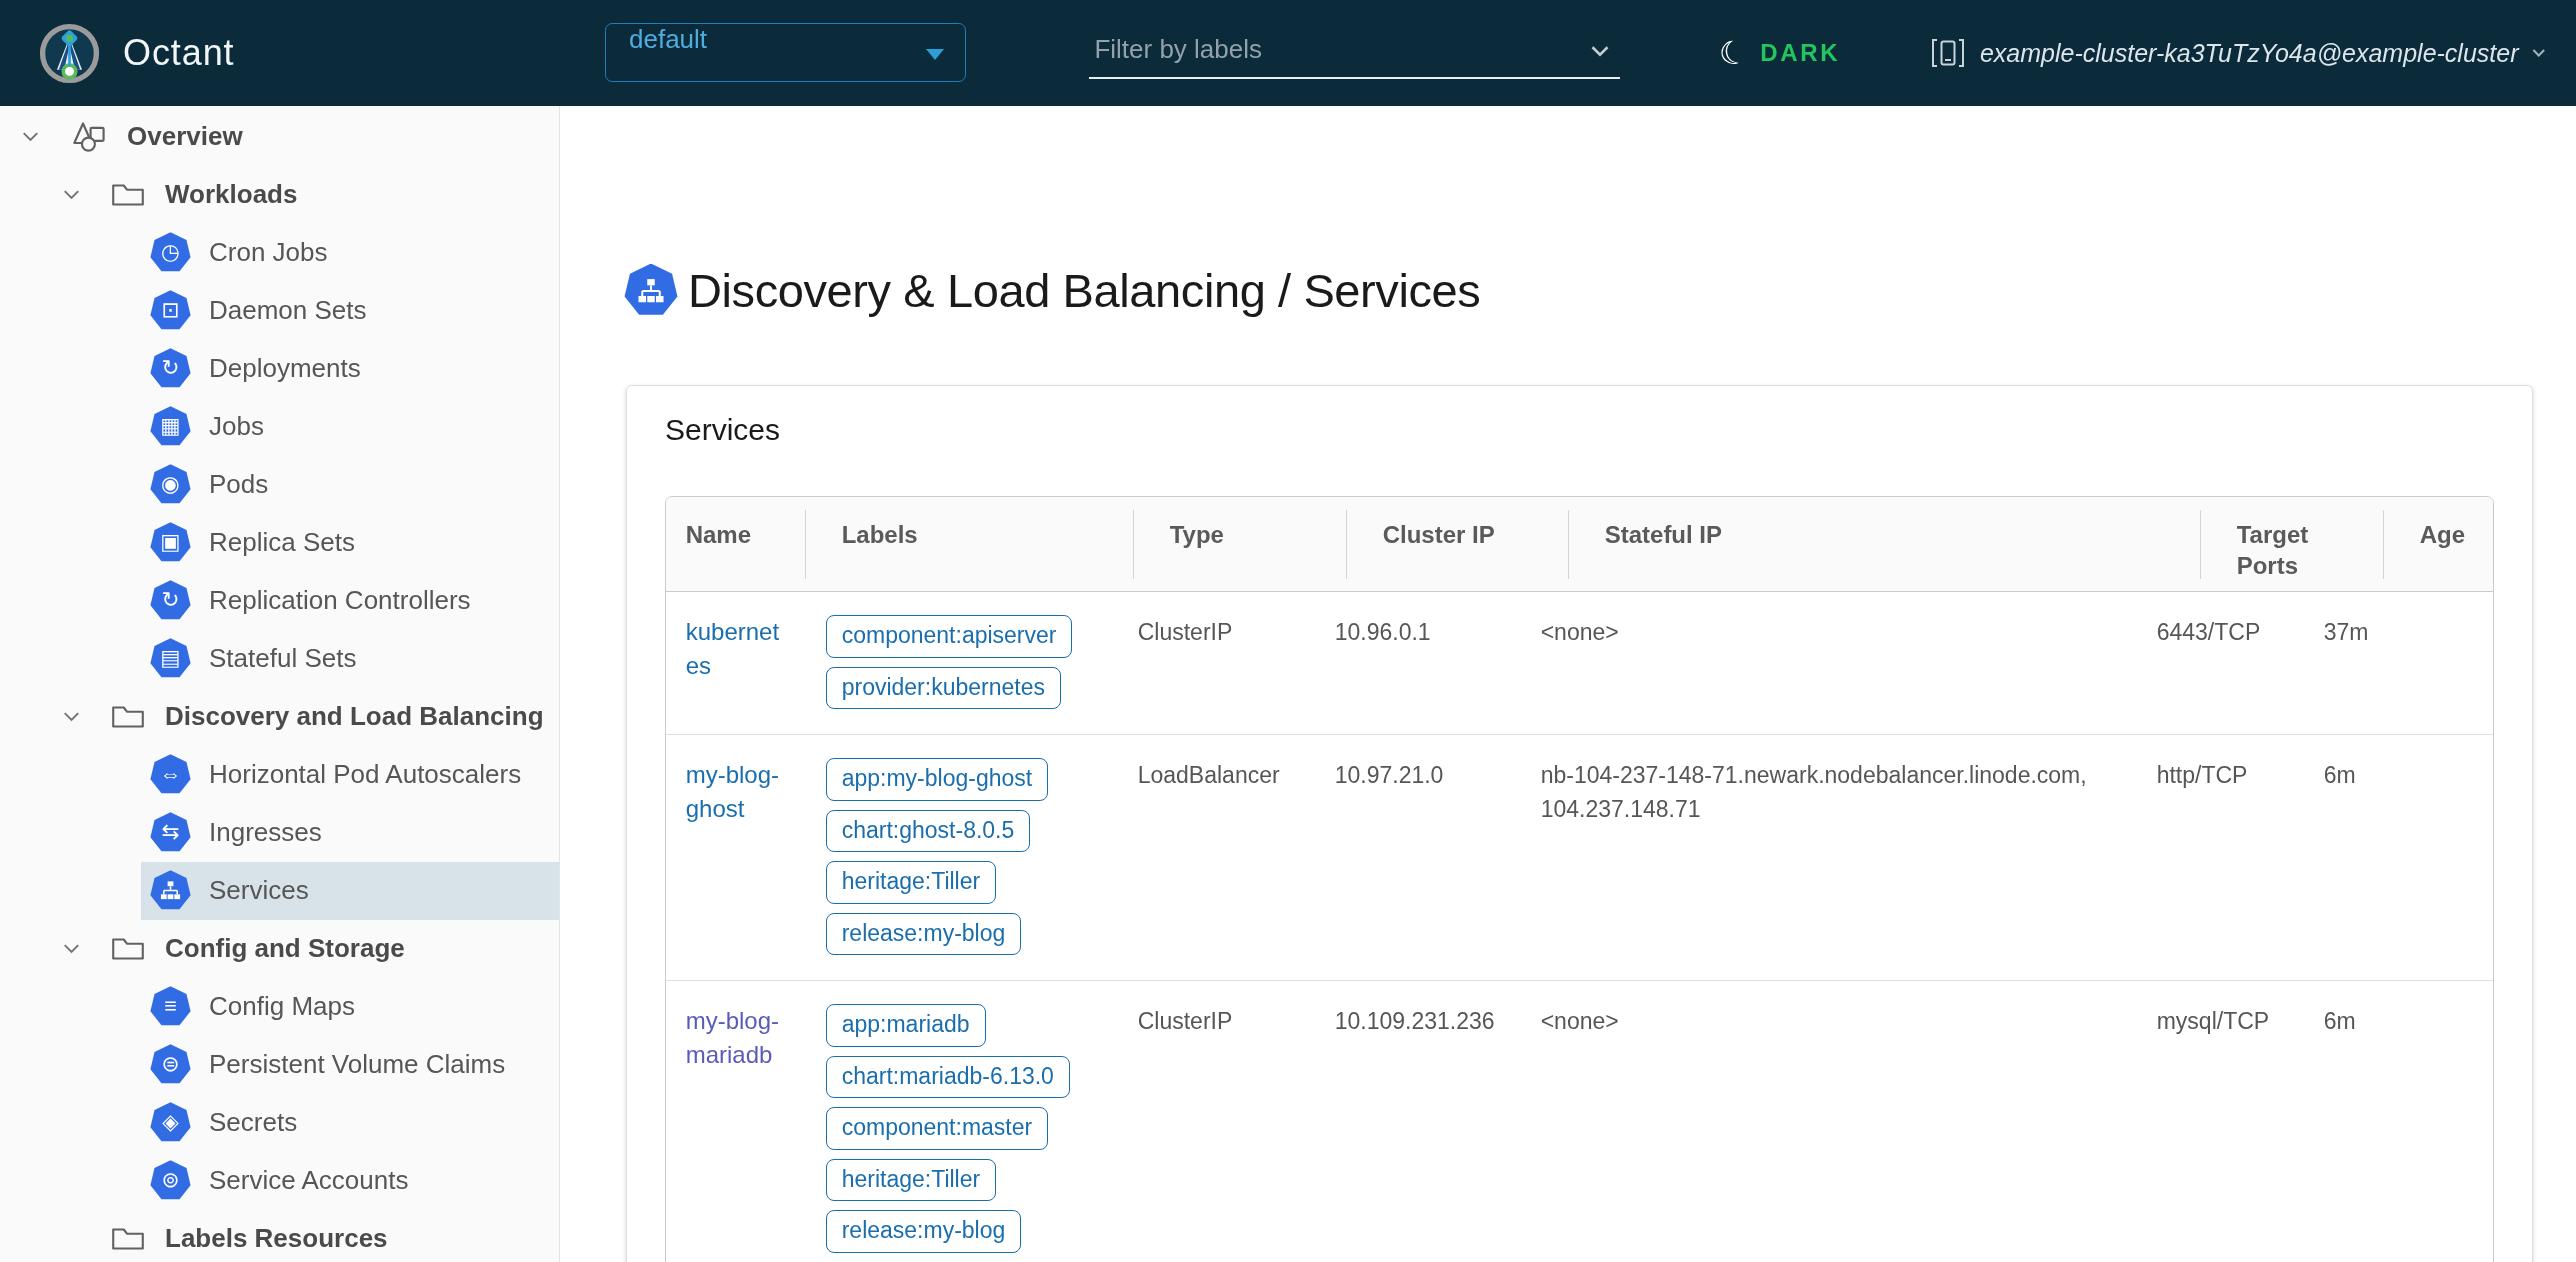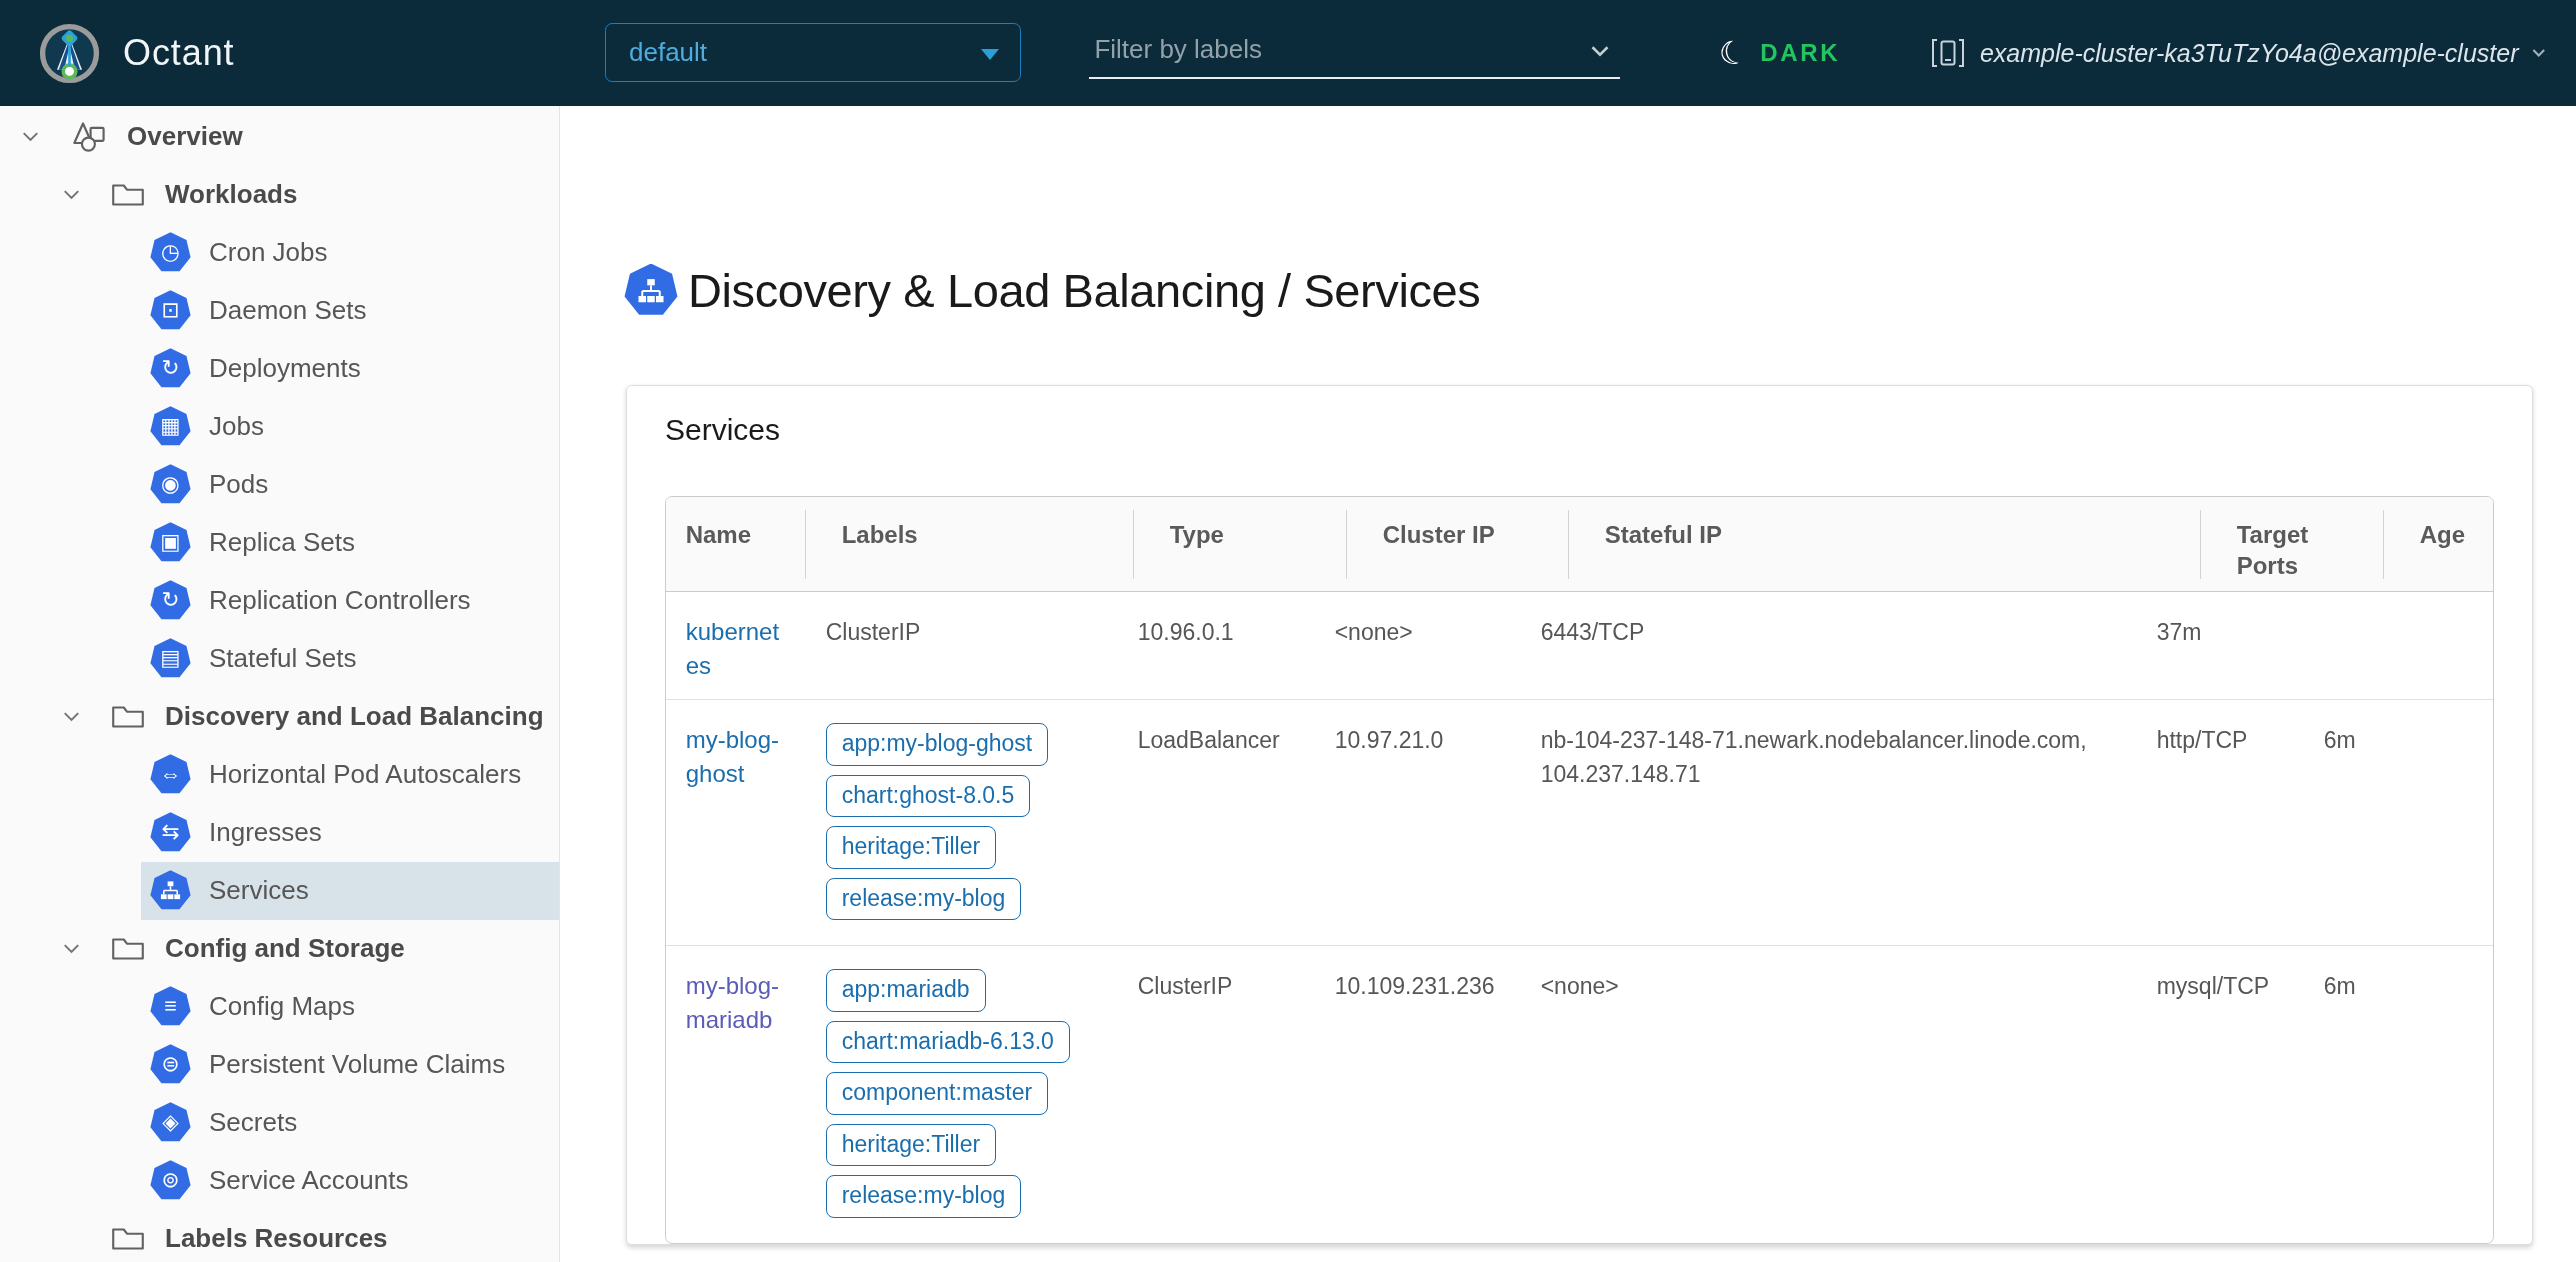--- a/index.html
+++ b/index.html
@@ -6,22 +6,22 @@
   html,body { width:2576px; height:1263px; overflow:hidden; background:#fff;
     font-family:"Liberation Sans","DejaVu Sans",sans-serif; }
 
   
   .app-header { position:absolute; left:0; top:0; width:2576px; height:106px;
     background:#0B2B3B; color:#fff; }
   .brand { position:absolute; left:39px; top:0; height:106px; display:flex; align-items:center; }
   .logo { width:61px; height:61px; }
   .app-name { margin-left:23px; font-size:36px; font-weight:400; color:#F2F5F7; letter-spacing:0.9px; }
 
-  .ns-select { position:absolute; left:605px; top:23px; width:416px; height:59px;
-    border:1.8px solid #1E7FBF; border-radius:7.2px; display:flex; align-items:center; cursor:pointer; }
+  .ns-select { position:absolute; left:605px; top:23px; width:361px; height:59px;
+    border:1.8px solid #1E7FBF; border-radius:7.2px; display:flex; align-items:flex-start; cursor:pointer; }
   .ns-value { margin-left:23px; font-size:26px; color:#4FACDE; }
   .ns-caret { position:absolute; right:21.5px; top:25px; width:0; height:0;
     border-left:9.8px solid transparent; border-right:9.8px solid transparent; border-top:11.6px solid #2D9FD8; }
 
   .filter-box { position:absolute; left:1089px; top:21.5px; width:531px; height:57px;
     border-bottom:2.7px solid #E9EDEF; display:flex; align-items:center; }
   .filter-placeholder { margin-left:5.4px; font-size:26px; color:#93A1AA; }
   .filter-chevron { position:absolute; right:5.4px; top:14.3px; }
 
   .dark-toggle { position:absolute; left:1719px; top:0; height:106px; display:flex; align-items:center; cursor:pointer; }
@@ -328,20 +328,24 @@
           <div class="th">Labels</div>
           <div class="th">Type</div>
           <div class="th">Cluster IP</div>
           <div class="th">Stateful IP</div>
           <div class="th">Target Ports</div>
           <div class="th">Age</div>
         </div>
       <div id="dg-body">
           <div class="dg-row">
             <div class="td"><a class="name-link">kubernetes</a></div>
+            <div class="td">
+              <span class="pill">component:apiserver</span>
+              <span class="pill">provider:kubernetes</span>
+            </div>
             <div class="td">ClusterIP</div>
             <div class="td">10.96.0.1</div>
             <div class="td">&lt;none&gt;</div>
             <div class="td">6443/TCP</div>
             <div class="td">37m</div>
           </div>
           <div class="dg-row">
             <div class="td"><a class="name-link">my-blog-ghost</a></div>
             <div class="td">
               <span class="pill">app:my-blog-ghost</span>

